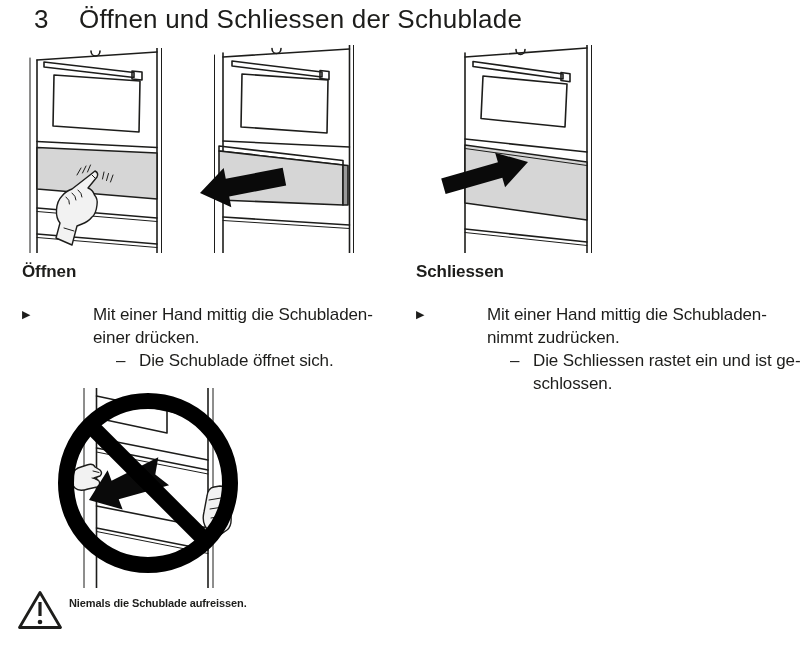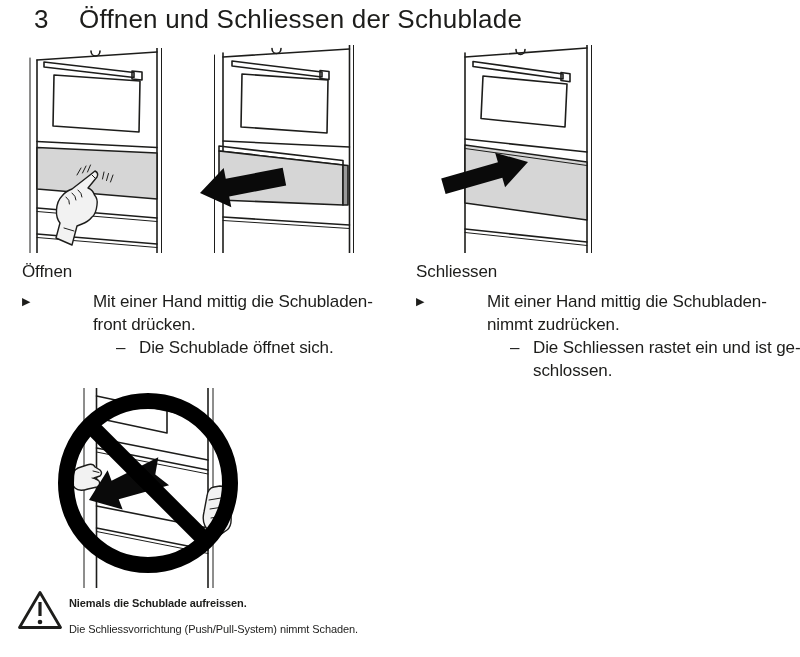--- a/index.html
+++ b/index.html
@@ -9,21 +9,21 @@
   }
   .abs{position:absolute;}
   
   .heading{top:4px;left:10px;font-weight:normal;font-size:26px;letter-spacing:0.2px;white-space:nowrap;margin-left:24px;}
   .heading .num{display:inline-block;width:45px;}
   
   .fig{line-height:0;}
   .fig svg{display:block;}
   
   .col{font-size:17px;line-height:23px;letter-spacing:-0.1px;}
-  .sec-title{font-weight:normal;margin-bottom:7px;}
+  .sec-title{font-weight:bold;margin-bottom:20px;}
   .step{display:flex;}
   .bullet{flex:none;width:25px;font-size:11px;line-height:23px;color:#1d1d1b;}
   .step-text{flex:1;margin-left:46px;}
   .result{display:flex;margin-left:23px;}
   .dash{flex:none;width:23px;}
   
   .warning{left:18px;top:589px;display:flex;}
   .warn-icon{flex:none;margin-right:7px;}
   .warn-text{font-size:11px;line-height:26px;letter-spacing:-0.1px;padding-top:1px;}
   .warn-title{font-weight:bold;}
@@ -120,21 +120,21 @@
     </g>
   </svg>
 </div>
 
 <div class="abs col" style="left:22px;top:260px;width:365px;">
   <div class="sec-title">Öffnen</div>
   <div class="step">
     <span class="bullet">▶</span>
     <div class="step-text">
       <div>Mit einer Hand mittig die Schubladen-</div>
-      <div>front drücken.</div>
+      <div>einer drücken.</div>
       <div class="result">
         <span class="dash">–</span>
         <div>
           <div>Die Schublade öffnet sich.</div>
         </div>
       </div>
     </div>
   </div>
 </div>
 
@@ -193,15 +193,14 @@
 <div class="abs warning">
   <div class="warn-icon">
     <svg width="44" height="42" viewBox="0 0 44 42">
       <path d="M22,3.5 L42.5,38.5 L1.5,38.5 Z" fill="none" stroke="#1d1d1b" stroke-width="2.8" stroke-linejoin="round"></path>
       <line x1="22" y1="13" x2="22" y2="27" stroke="#1d1d1b" stroke-width="3.2"></line>
       <circle cx="22" cy="33" r="2.3" fill="#1d1d1b"></circle>
     </svg>
   </div>
   <div class="warn-text">
     <div class="warn-title">Niemals die Schublade aufreissen.</div>
-    <div>Die Schliessvorrichtung (Push/Pull-System) nimmt Schaden.</div>
   </div>
 </div>
 
 </body></html>

